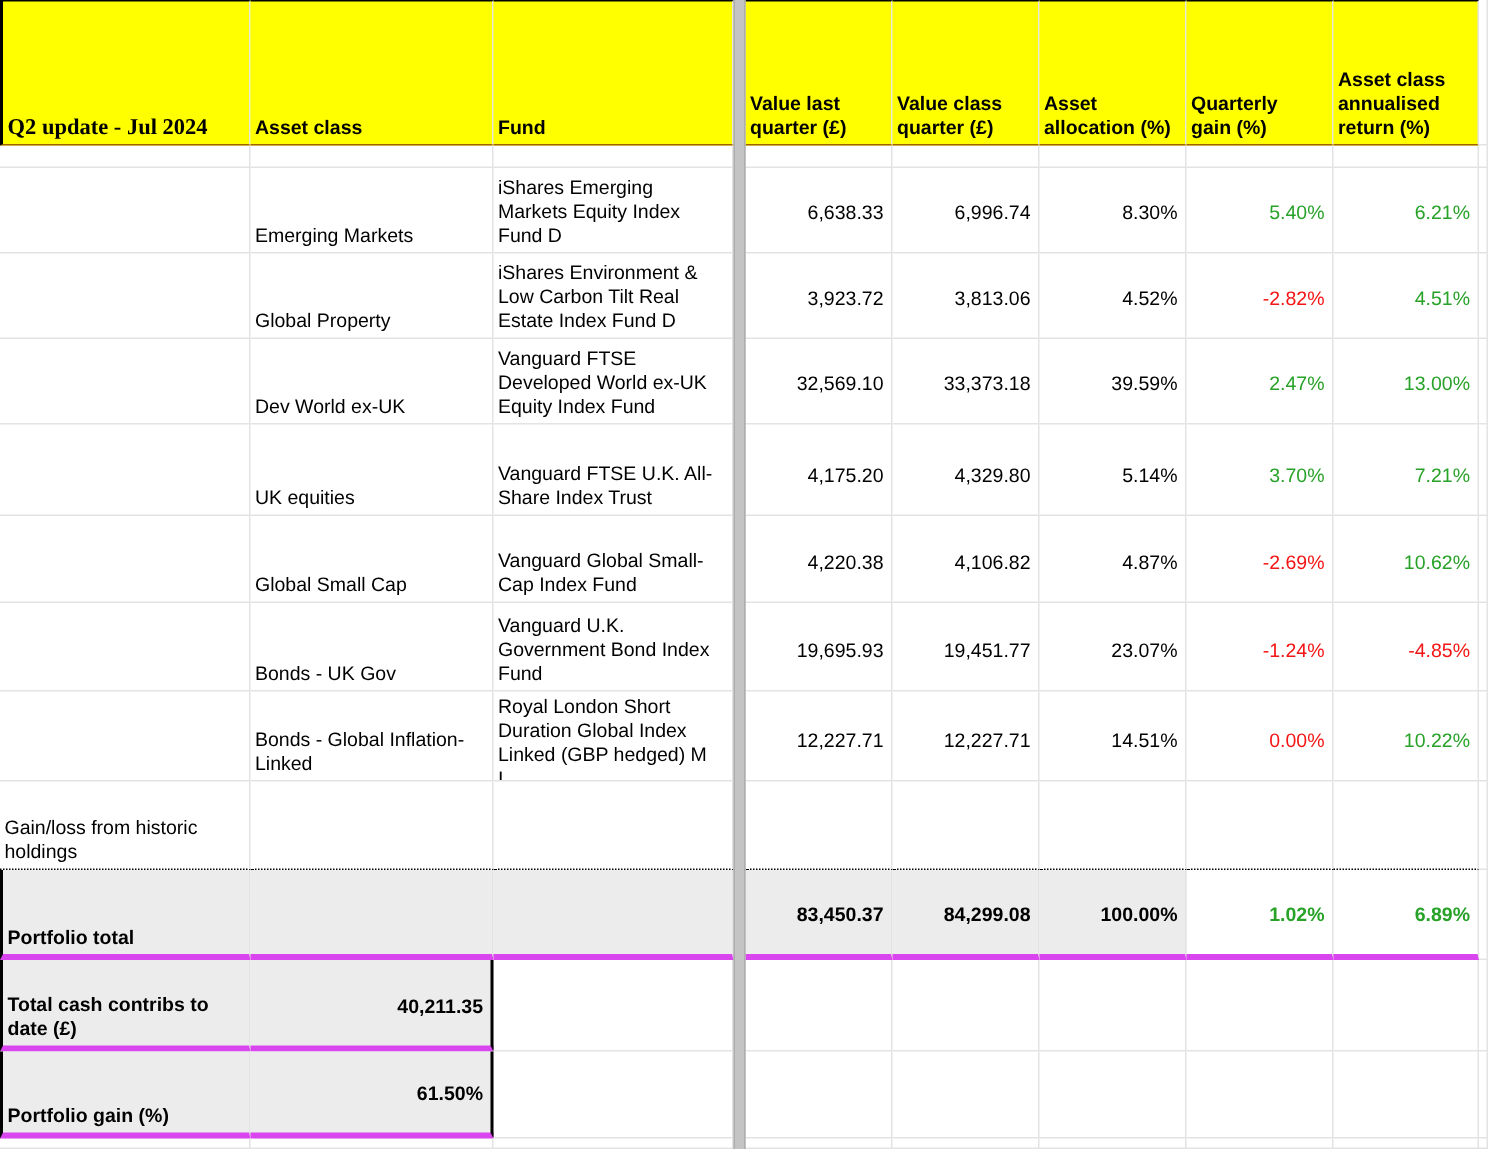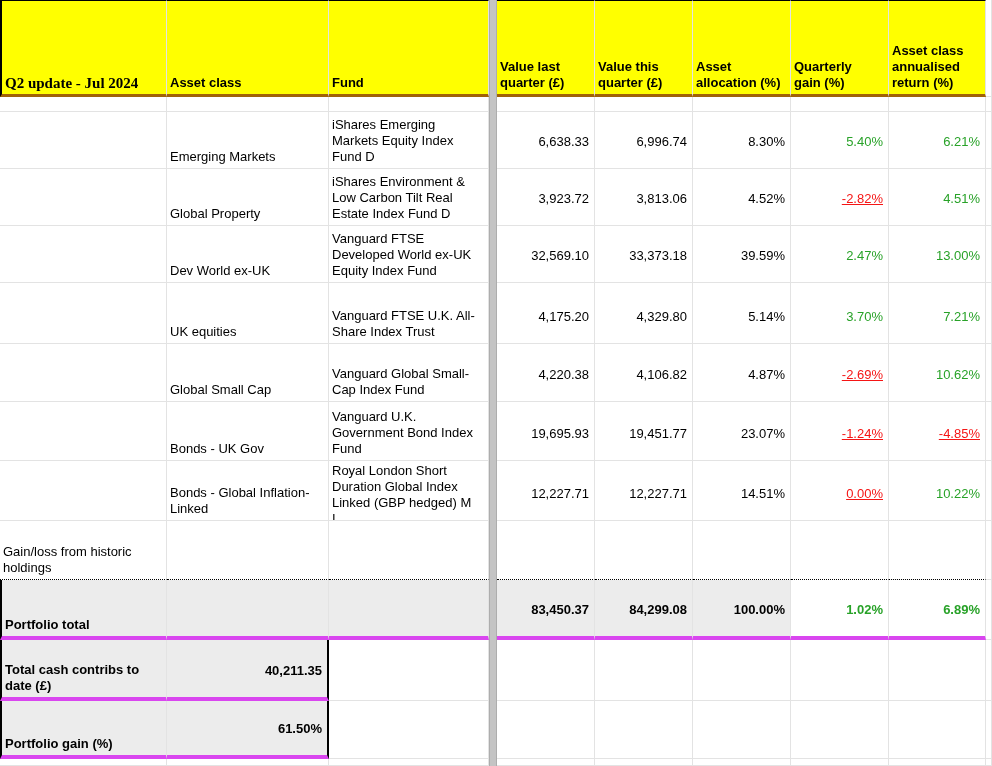--- a/index.html
+++ b/index.html
@@ -28,51 +28,51 @@
     justify-content: flex-end;
     overflow: hidden;
     line-height: 16px;
   }
   .lbl { align-items: flex-start; text-align: left; padding: 2px 8px 3px 3px; }
   .num { align-items: flex-end; text-align: right; padding: 2px 5px 18px 2px; }
   .b { font-weight: bold; }
   .title { font-size: 15px; white-space: nowrap; font-family: Liberation Serif, serif; }
   .yellow { background: var(--header_bg, #ffff00); }
   .gray { background: var(--summary_bg, #ececec); }
-  .hb { border-bottom: 3px solid #a16207; }
+  .hb { border-bottom: 1px solid #a16207; }
   .bb2 { border-bottom: 4px solid #d946ef; }
   .bdot { border-bottom: 1px dotted #000; }
   .br2 { border-right: 2px solid #000; }
   .bl2 { border-left: 2px solid #000; }
   .bt1 { border-top: 1px solid #000; }
   .clip-top { justify-content: flex-start; }
   .pre { white-space: pre-line; }
   [data-sign="pos"] { color: var(--positive, #28a228); }
-  [data-sign="neg"] { color: var(--negative, #f51515); text-decoration: underline; }
+  [data-sign="neg"] { color: var(--negative, #f51515); }
   .pane-divider {
     position: absolute;
     left: 489px; top: 0;
     width: 8px; height: 766px;
     background: var(--divider, #c4c4c4);
     border-left: 1px solid #adadad;
     border-right: 1px solid #adadad;
   }
 </style>
 </head>
 <body>
 
 <div class="sheet">
 
   <div class="row h97">
     <div class="c lbl yellow hb bl2 bt1 b title">Q2 update - Jul 2024</div>
     <div class="c lbl yellow hb bt1 b">Asset class</div>
     <div class="c lbl yellow hb bt1 b">Fund</div>
     <div class="c yellow hb bt1"></div>
     <div class="c lbl yellow hb bt1 b">Value last quarter (£)</div>
-    <div class="c lbl yellow hb bt1 b">Value this quarter (£)</div>
+    <div class="c lbl yellow hb bt1 b">Value class quarter (£)</div>
     <div class="c lbl yellow hb bt1 b">Asset allocation (%)</div>
     <div class="c lbl yellow hb bt1 b">Quarterly gain (%)</div>
     <div class="c lbl yellow hb bt1 b">Asset class annualised return (%)</div>
     <div class="c"></div>
   </div>
 
   <div class="row h15">
     <div class="c"></div>
       <div class="c"></div>
       <div class="c"></div>

